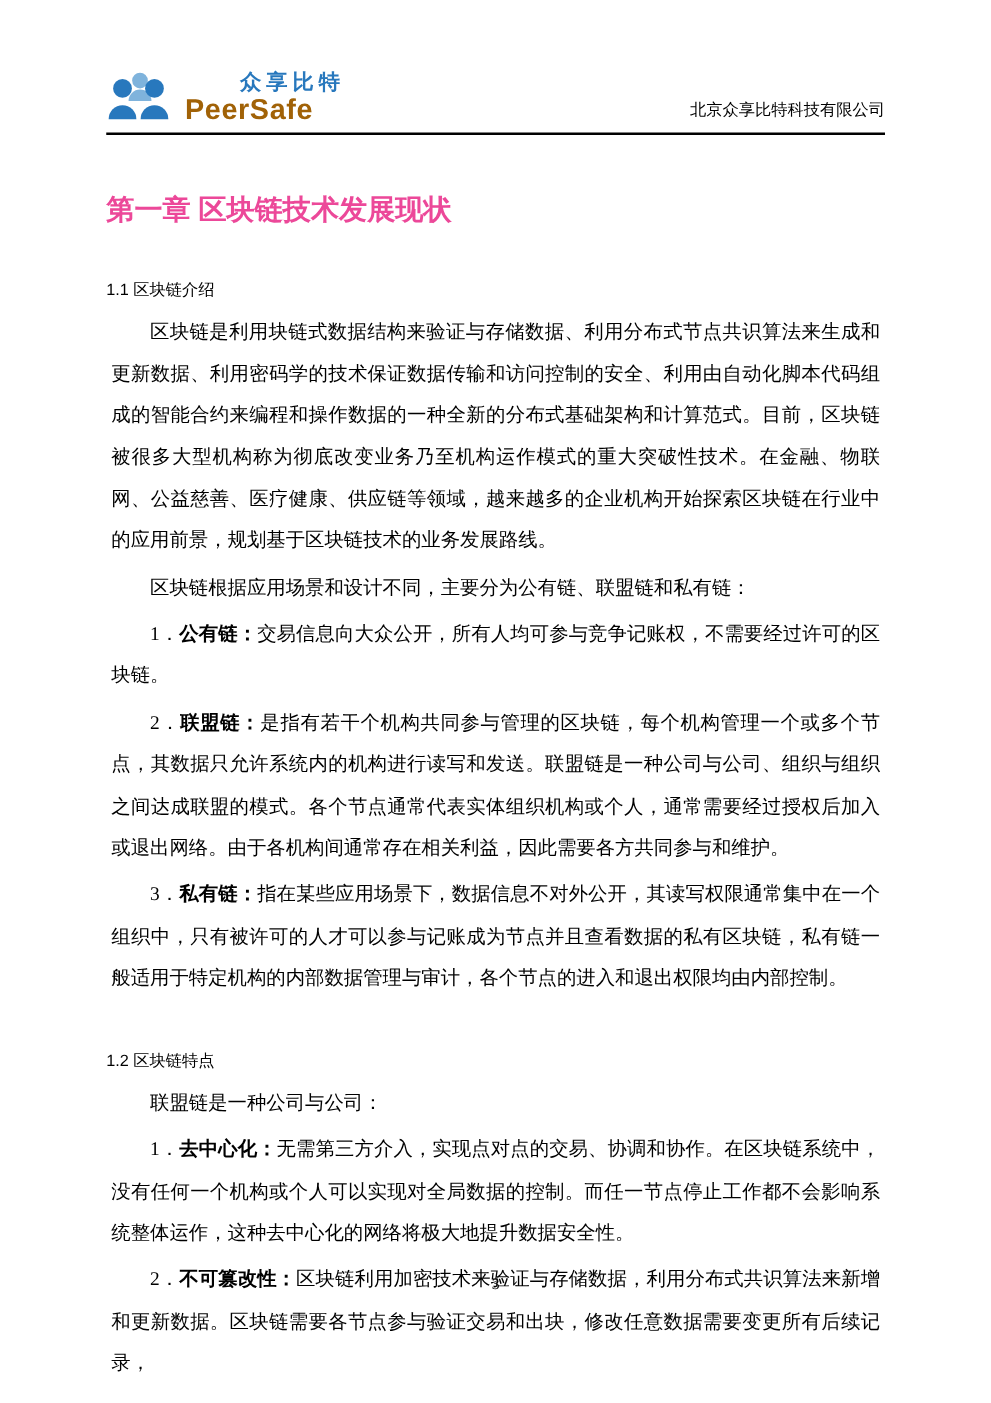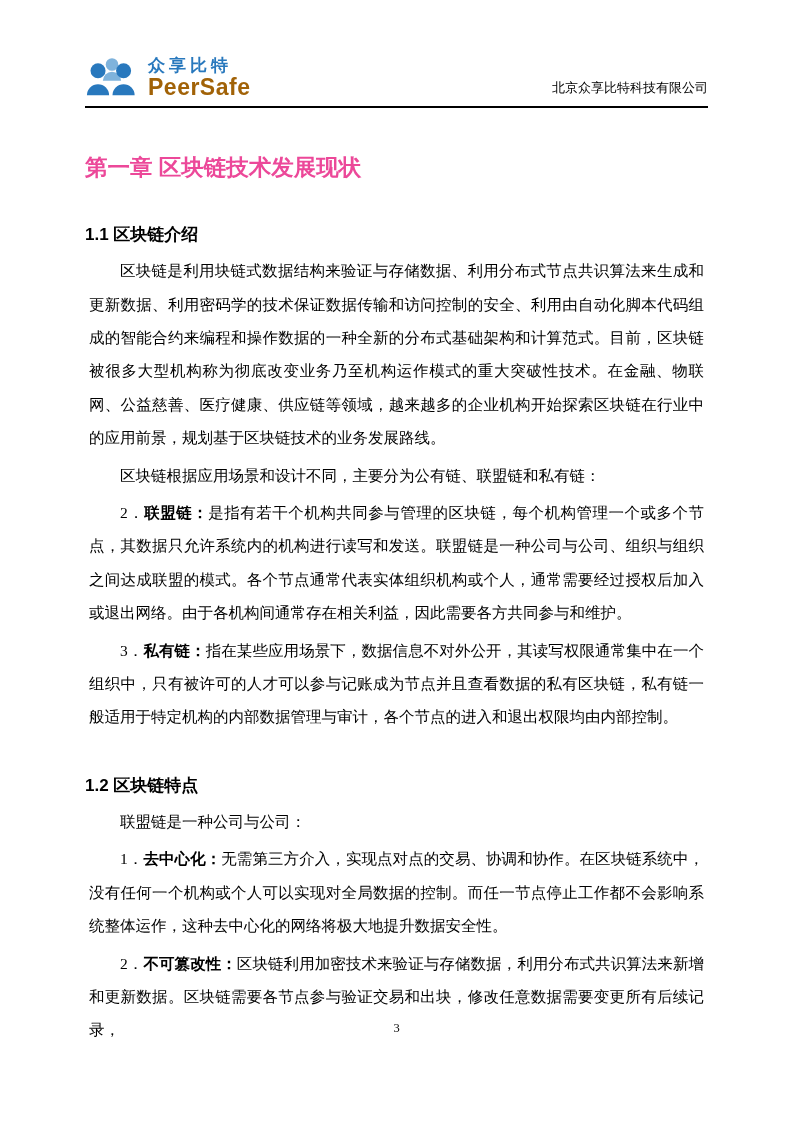--- a/index.html
+++ b/index.html
@@ -14,35 +14,35 @@
   }
   .page-inner { padding:55px 85px 0 85px; }
 
   
   .page-header { display:flex; justify-content:space-between; align-items:flex-end; }
   .logo { display:flex; align-items:flex-start; gap:9px; }
   .logo-icon { display:block; }
   .brand-dark { fill:#2878bd; }
   .brand-light { fill:#7fb3dc; }
   .logo-text { display:flex; flex-direction:column; line-height:1.08; padding-top:2px; }
-  .logo-cn { font-family:"Liberation Sans", sans-serif; font-weight:bold; font-size:17px; letter-spacing:4px; color:#2878bd; }
+  .logo-cn { font-family:"Liberation Sans", sans-serif; font-weight:bold; font-size:17px; letter-spacing:4px; color:#2878bd;margin-left:44px; }
   .logo-en { font-family:"Liberation Sans", sans-serif; font-weight:bold; font-size:23px; letter-spacing:0.5px; color:#a16207; }
   .company-name { font-size:13px; padding-bottom:3px; color:#000; }
   .header-rule { border:none; border-top:2px solid #000; margin:6px 0 0 0; }
 
   
   .chapter-title {
     font-family:"Liberation Sans", sans-serif;
     font-weight:bold; font-size:22.5px;
     margin:44px 0 0 0; color:#ec4899;
   }
   .section { margin:0; }
   .section-heading {
     font-family:"Liberation Sans", sans-serif;
-    font-weight:bold; font-size:17px;
+    font-weight:normal; font-size:13px;
     margin:40px 0 8px 0; color:#000;
   }
   .body-paragraph {
     font-size:15.5px;
     line-height:33.4px;
     text-align:justify;
     text-indent:2em;
     margin:4px;
   }
   .body-paragraph .bold { font-weight:bold; }
@@ -77,20 +77,21 @@
 
     <hr class="header-rule">
 
     <main class="doc-body">
       <h1 class="chapter-title">第一章 区块链技术发展现状</h1>
       <div id="sections">
           <section class="section">
             <h2 class="section-heading">1.1 区块链介绍</h2>
             <p class="body-paragraph"><span>区块链是利用块链式数据结构来验证与存储数据、利用分布式节点共识算法来生成和更新数据、利用密码学的技术保证数据传输和访问控制的安全、利用由自动化脚本代码组成的智能合约来编程和操作数据的一种全新的分布式基础架构和计算范式。目前，区块链被很多大型机构称为彻底改变业务乃至机构运作模式的重大突破性技术。在金融、物联网、公益慈善、医疗健康、供应链等领域，越来越多的企业机构开始探索区块链在行业中的应用前景，规划基于区块链技术的业务发展路线。</span></p>
             <p class="body-paragraph"><span>区块链根据应用场景和设计不同，主要分为公有链、联盟链和私有链：</span></p>
+            <p class="body-paragraph"><span>1．</span><span class="bold">公有链：</span><span>交易信息向大众公开，所有人均可参与竞争记账权，不需要经过许可的区块链。</span></p>
             <p class="body-paragraph"><span>2．</span><span class="bold">联盟链：</span><span>是指有若干个机构共同参与管理的区块链，每个机构管理一个或多个节点，其数据只允许系统内的机构进行读写和发送。联盟链是一种公司与公司、组织与组织之间达成联盟的模式。各个节点通常代表实体组织机构或个人，通常需要经过授权后加入或退出网络。由于各机构间通常存在相关利益，因此需要各方共同参与和维护。</span></p>
             <p class="body-paragraph"><span>3．</span><span class="bold">私有链：</span><span>指在某些应用场景下，数据信息不对外公开，其读写权限通常集中在一个组织中，只有被许可的人才可以参与记账成为节点并且查看数据的私有区块链，私有链一般适用于特定机构的内部数据管理与审计，各个节点的进入和退出权限均由内部控制。</span></p>
           </section>
           <section class="section">
             <h2 class="section-heading">1.2 区块链特点</h2>
             <p class="body-paragraph"><span>联盟链是一种公司与公司：</span></p>
             <p class="body-paragraph"><span>1．</span><span class="bold">去中心化：</span><span>无需第三方介入，实现点对点的交易、协调和协作。在区块链系统中，没有任何一个机构或个人可以实现对全局数据的控制。而任一节点停止工作都不会影响系统整体运作，这种去中心化的网络将极大地提升数据安全性。</span></p>
             <p class="body-paragraph"><span>2．</span><span class="bold">不可篡改性：</span><span>区块链利用加密技术来验证与存储数据，利用分布式共识算法来新增和更新数据。区块链需要各节点参与验证交易和出块，修改任意数据需要变更所有后续记录，</span></p>
           </section>
         </div>

